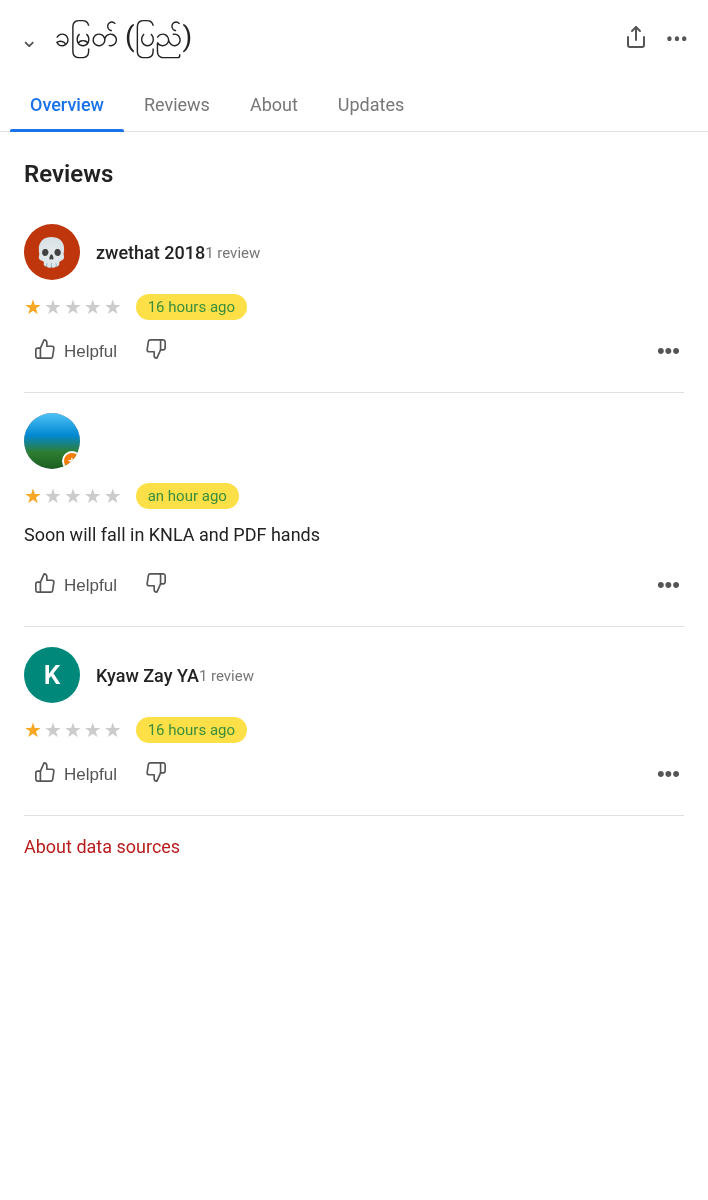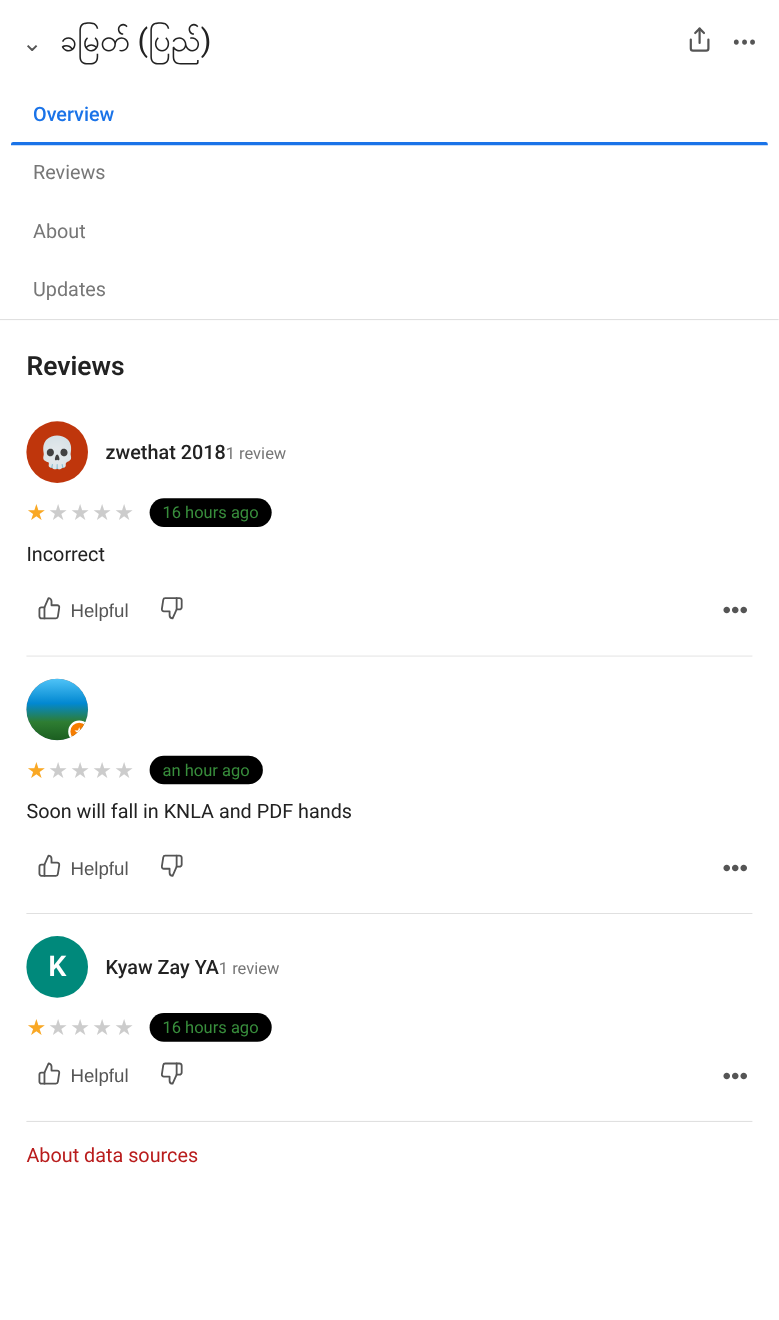--- a/index.html
+++ b/index.html
@@ -46,21 +46,20 @@
       color: #555;
       cursor: pointer;
     }
 
     
     .tabs {
       display: flex;
       border-bottom: 1px solid #e0e0e0;
       padding: 0 10px;
       background: #fff;
-      flex-direction: column;
     }
     .tab {
       padding: 16px 20px;
       font-size: 18px;
       color: #777;
       cursor: pointer;
       position: relative;
       white-space: nowrap;
     }
     .tab.active {
@@ -140,21 +139,21 @@
     .stars {
       display: flex;
       gap: 2px;
     }
     .star {
       font-size: 20px;
     }
     .star.filled { color: #f9a825; }
     .star.empty { color: #ccc; }
     .time-badge {
-      background: #000000;
+      background: #fde047;
       color: #388e3c;
       font-size: 15px;
       padding: 4px 12px;
       border-radius: 14px;
       font-weight: 400;
     }
 
     
     .review-text {
       font-size: 18px;
@@ -299,21 +298,20 @@
     <div class="rating-row">
       <div class="stars">
         <span class="star filled">★</span>
         <span class="star empty">★</span>
         <span class="star empty">★</span>
         <span class="star empty">★</span>
         <span class="star empty">★</span>
       </div>
       <span class="time-badge">16 hours ago</span>
     </div>
-    <div class="review-text">Incorrect</div>
     <div class="actions-row">
       <button class="action-btn">
         <span class="action-icon">
           <svg width="22" height="22" viewBox="0 0 24 24" fill="none" stroke="#555" stroke-width="1.8" stroke-linecap="round" stroke-linejoin="round">
             <path d="M14 9V5a3 3 0 0 0-3-3l-4 9v11h11.28a2 2 0 0 0 2-1.7l1.38-9a2 2 0 0 0-2-2.3H14z"></path>
             <path d="M7 22H4a2 2 0 0 1-2-2v-7a2 2 0 0 1 2-2h3"></path>
           </svg>
         </span>
         <span>Helpful</span>
       </button>

